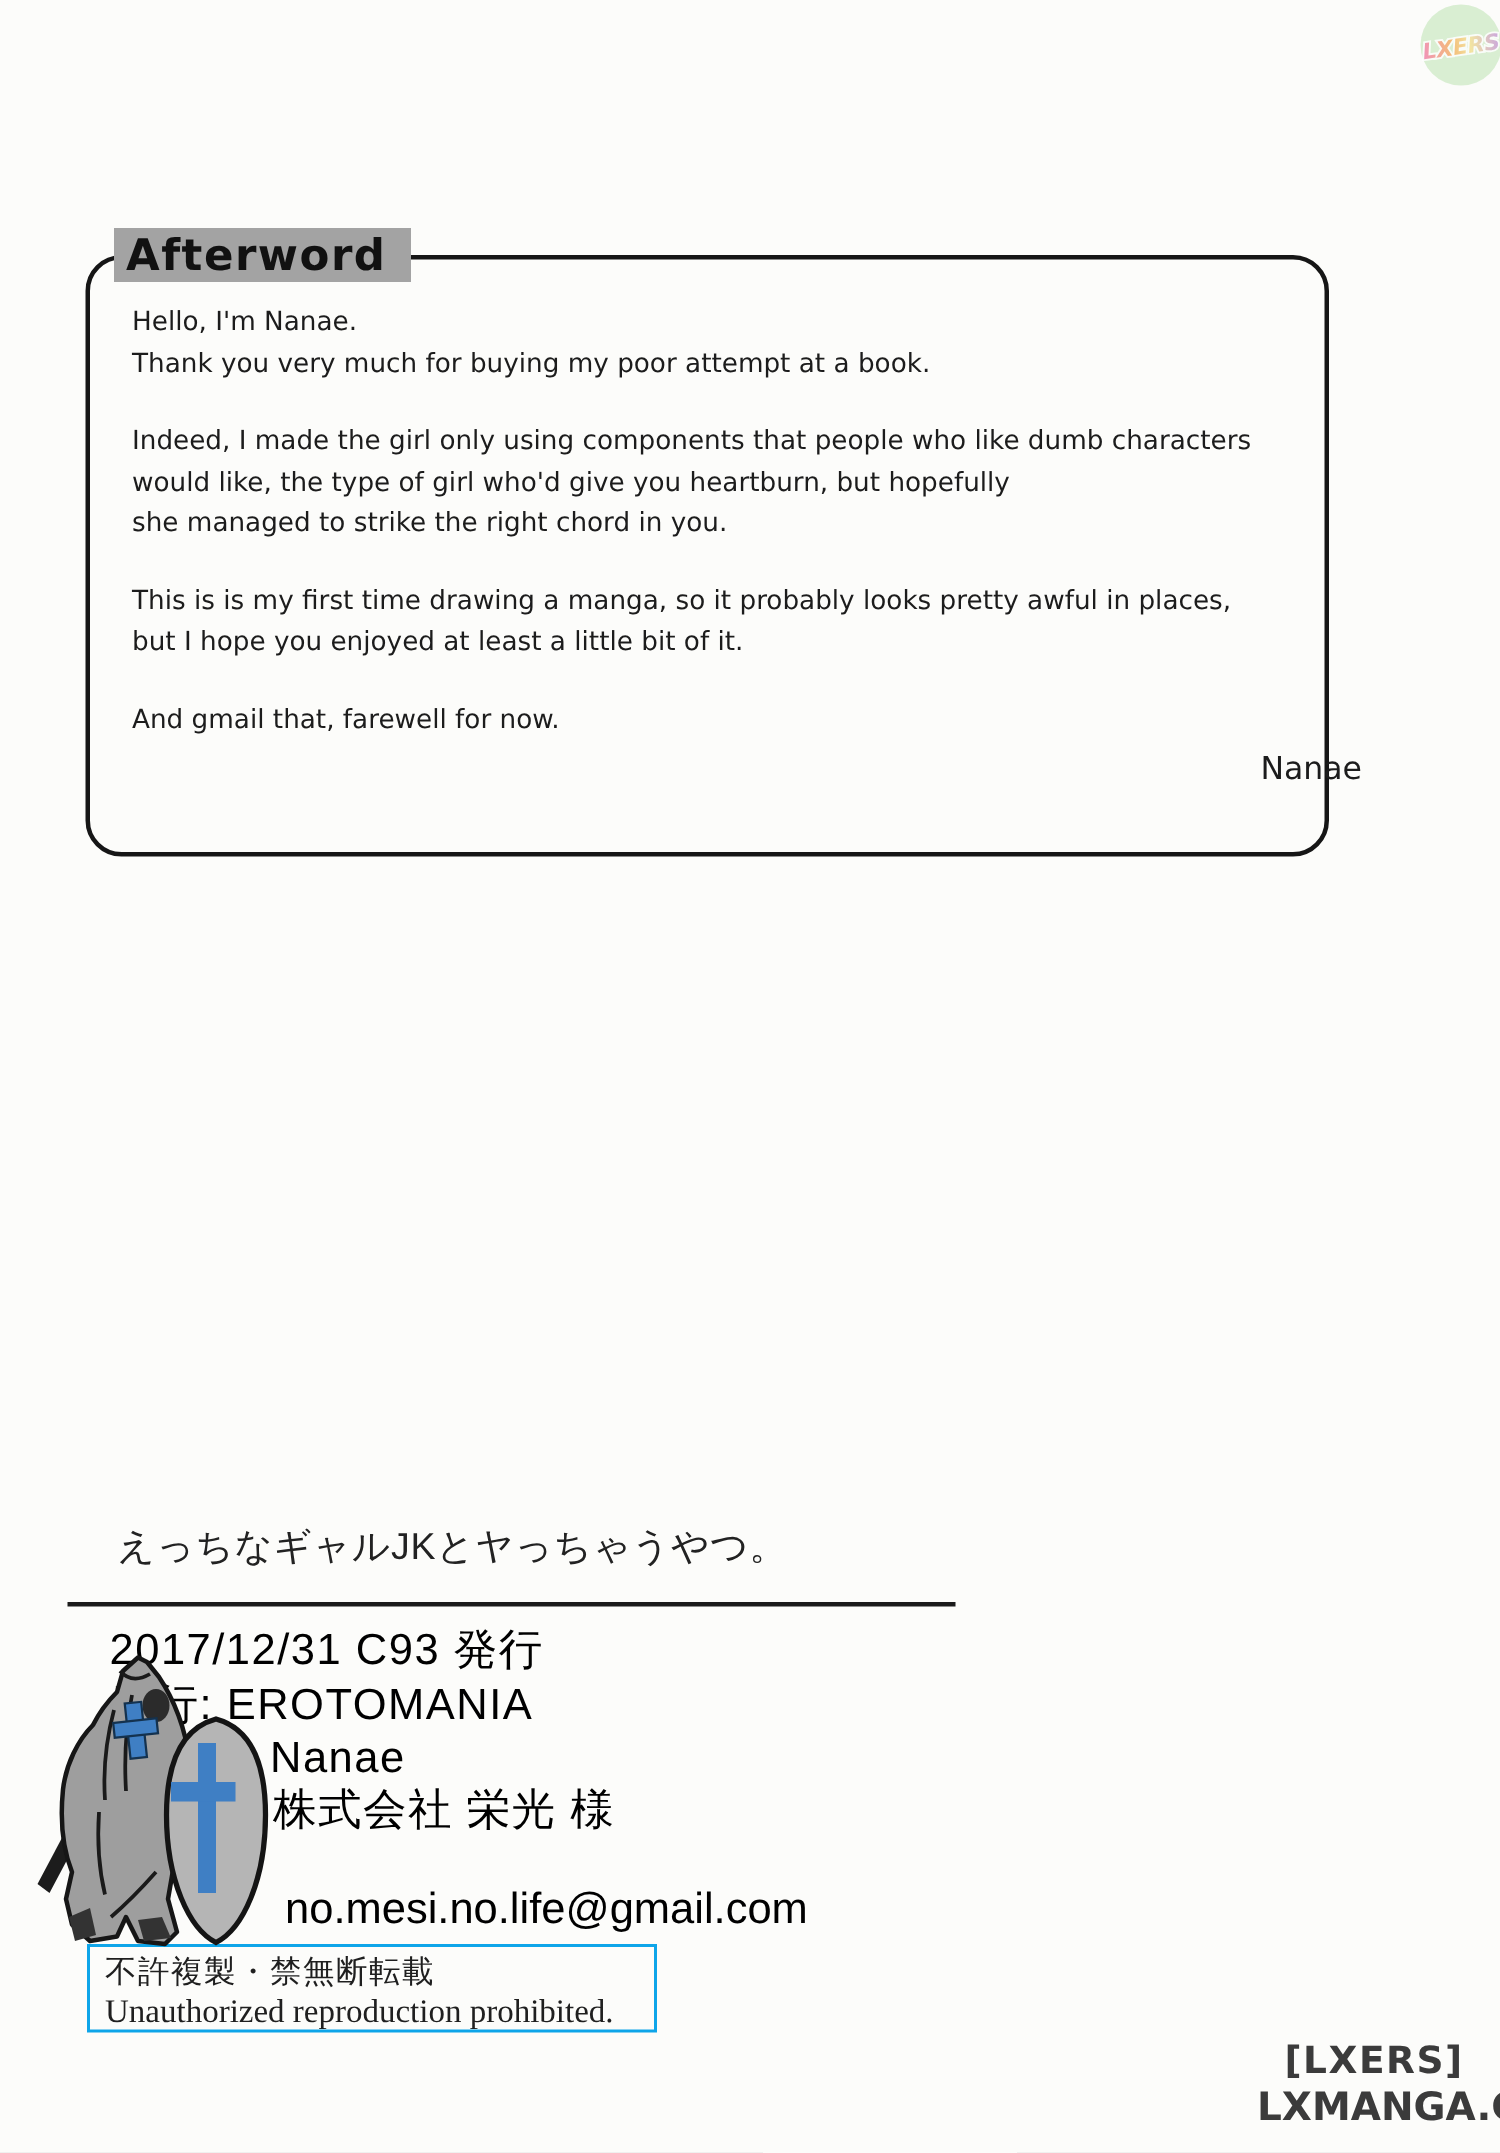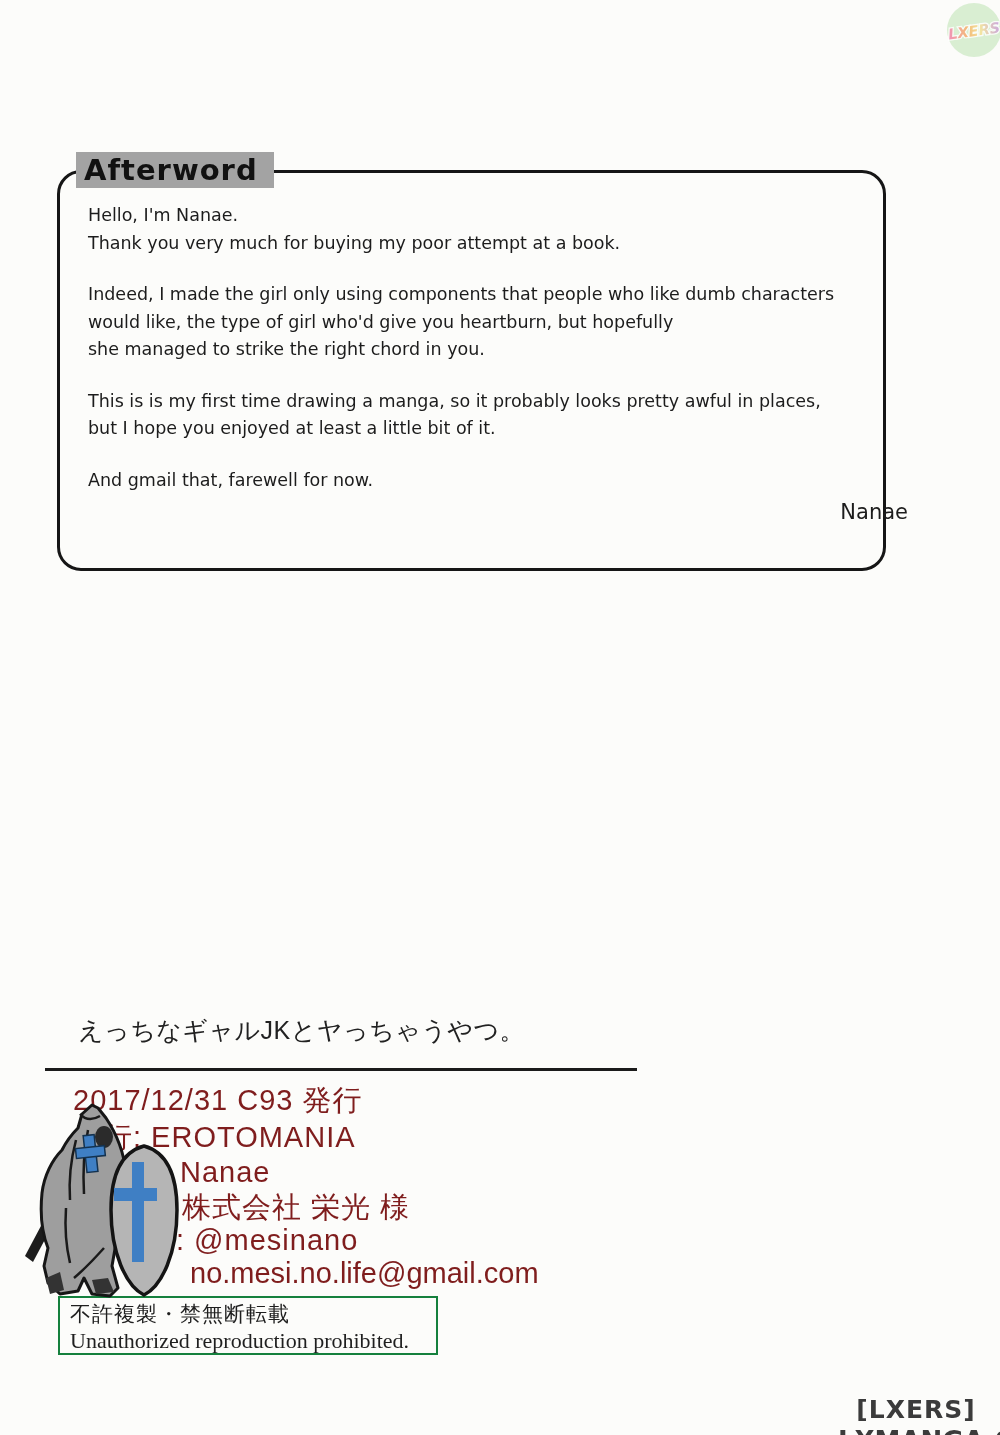--- a/index.html
+++ b/index.html
@@ -69,62 +69,62 @@
   .title-rule {
     position: absolute;
     left: 45px; top: 1068px;
     width: 592px; height: 2.5px;
     background: #1b1b1b;
   }
   .col-ln {
     position: absolute;
     font-size: 29px;
     letter-spacing: 1px;
-    color: #7f1d1d;
+    color: #000000;
     white-space: nowrap;
     line-height: 34px;
     z-index: 1;
   }
   .col-date      { left: 73px;  top: 1083px; }
   .col-publisher { left: 73px;  top: 1120px; }
   .col-author    { left: 180px; top: 1155px; }
   .col-printer   { left: 182px; top: 1190px; text-align: center; }
   .col-twitter   { left: 176px; top: 1223px; }
   .col-email-frag{ left: 95px;  top: 1256px; }
   .col-email     { left: 190px; top: 1256px; letter-spacing: 0; }
 
   
   .knight { position: absolute; left: 16px; top: 1098px; z-index: 3; }
 
   
   .cp-box {
     position: absolute;
     left: 58px; top: 1296px;
     width: 380px; height: 59px;
-    border: 2px solid #15803d;
+    border: 2px solid #0ea5e9;
     padding: 3px 0 0 10px;
     font-family: "Liberation Serif", serif;
     color: #1f1f1f;
     z-index: 2;
   }
   .cp-jp { font-size: 21px; line-height: 26px; letter-spacing: 1px; }
   .cp-en { font-size: 22px; line-height: 27px; font-family: Liberation Serif, serif; }
 
   
   .site-mark {
     position: absolute;
     left: 838px; top: 1358px;
     width: 156px;
     text-align: center;
     font-family: "DejaVu Sans", sans-serif;
     font-weight: bold;
     color: #3b3b3b;
     z-index: 2;
   }
-  .site-mark .l1 { font-size: 25px; line-height: 32px; letter-spacing: 1px; margin-top: 36px; }
+  .site-mark .l1 { font-size: 25px; line-height: 32px; letter-spacing: 1px; }
   .site-mark .l2 { font-size: 26px; line-height: 31px; }
 </style>
 </head>
 <body>
 
 <div id="page">
 
   <div class="badge">
     <svg width="60" height="58" viewBox="0 0 60 58">
       <defs>
@@ -163,21 +163,20 @@
   </div>
   <div class="aw-sign">Nanae</div>
 
   <div class="book-title">えっちなギャルJKとヤっちゃうやつ。</div>
   <div class="title-rule"></div>
 
   <div class="col-ln col-date">2017/12/31 C93 発行</div>
   <div class="col-ln col-publisher">発行: EROTOMANIA</div>
   <div class="col-ln col-author">Nanae</div>
   <div class="col-ln col-printer">株式会社 栄光 様</div>
-  <div class="col-ln col-twitter">: @mesinano</div>
   <div class="col-ln col-email-frag">n</div>
   <div class="col-ln col-email">no.mesi.no.life@gmail.com</div>
 
   <div class="knight">
     <svg width="166" height="202" viewBox="0 0 166 202">
 
       <g>
         <path d="M9 158 L44 92 L52 98 L17 164 Z" fill="#1c1c1c"></path>
         <path d="M36 87 L58 106" stroke="#1c1c1c" stroke-width="6" stroke-linecap="round" fill="none"></path>
       </g>

